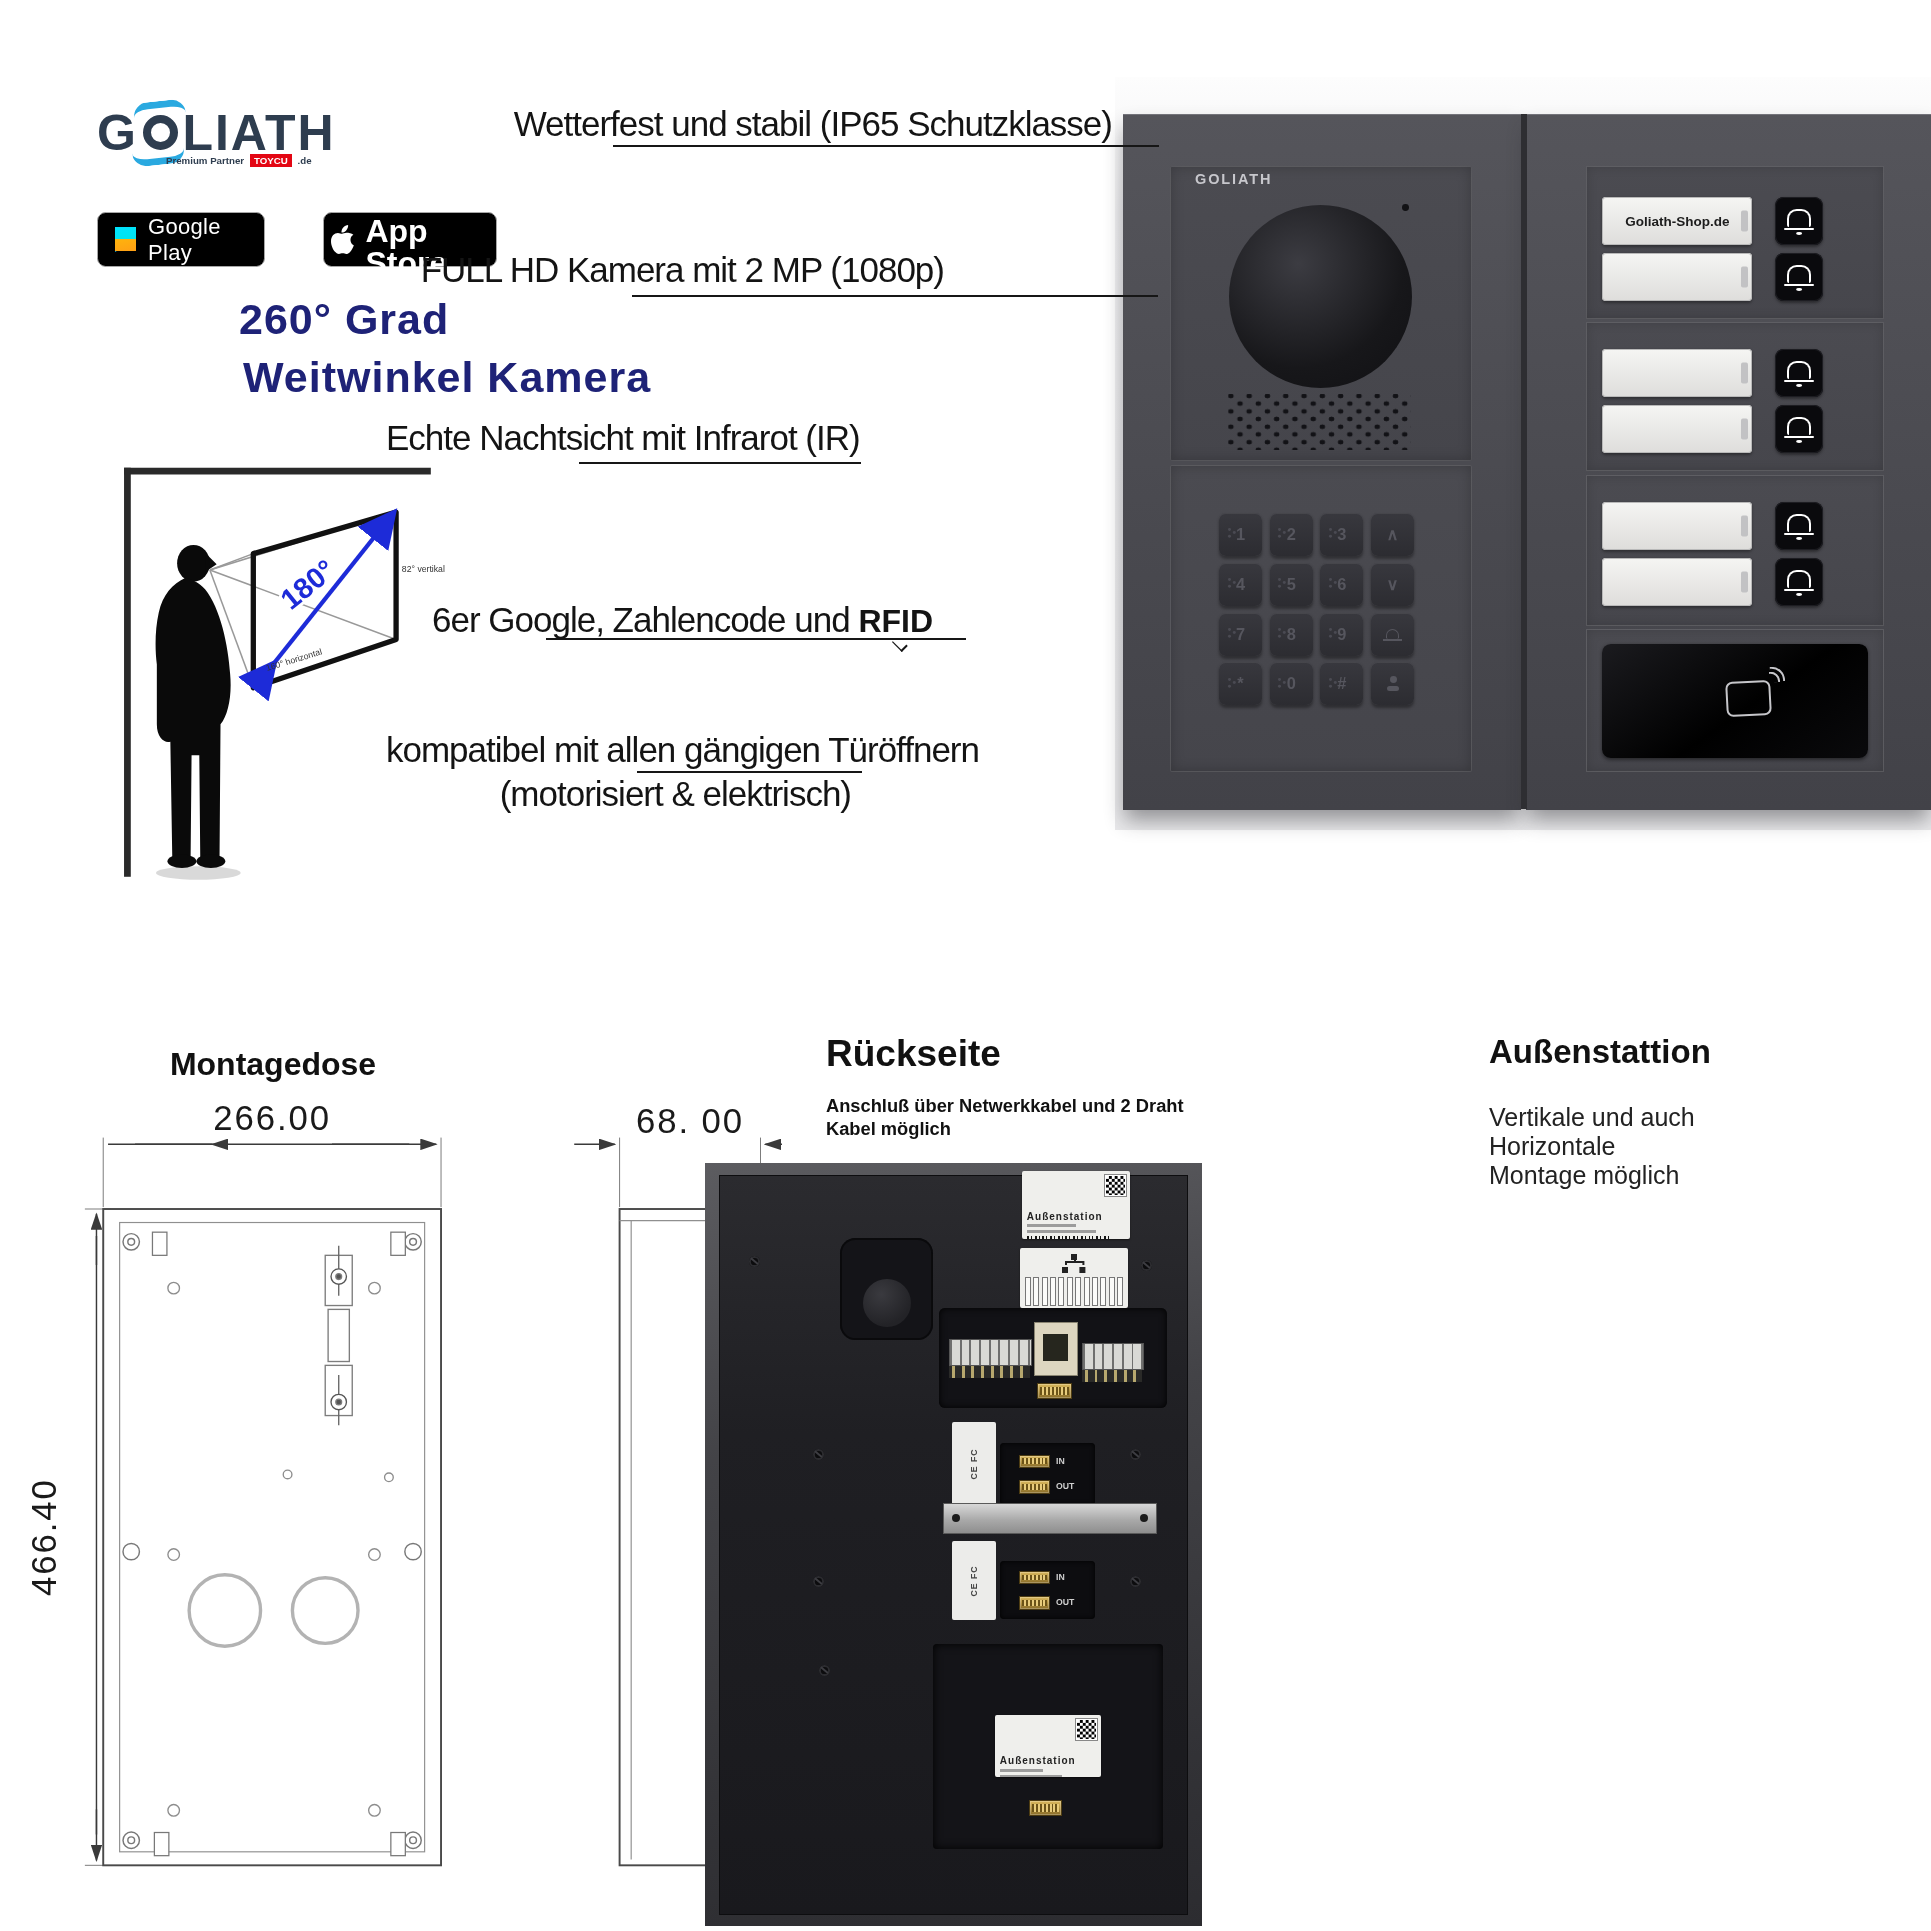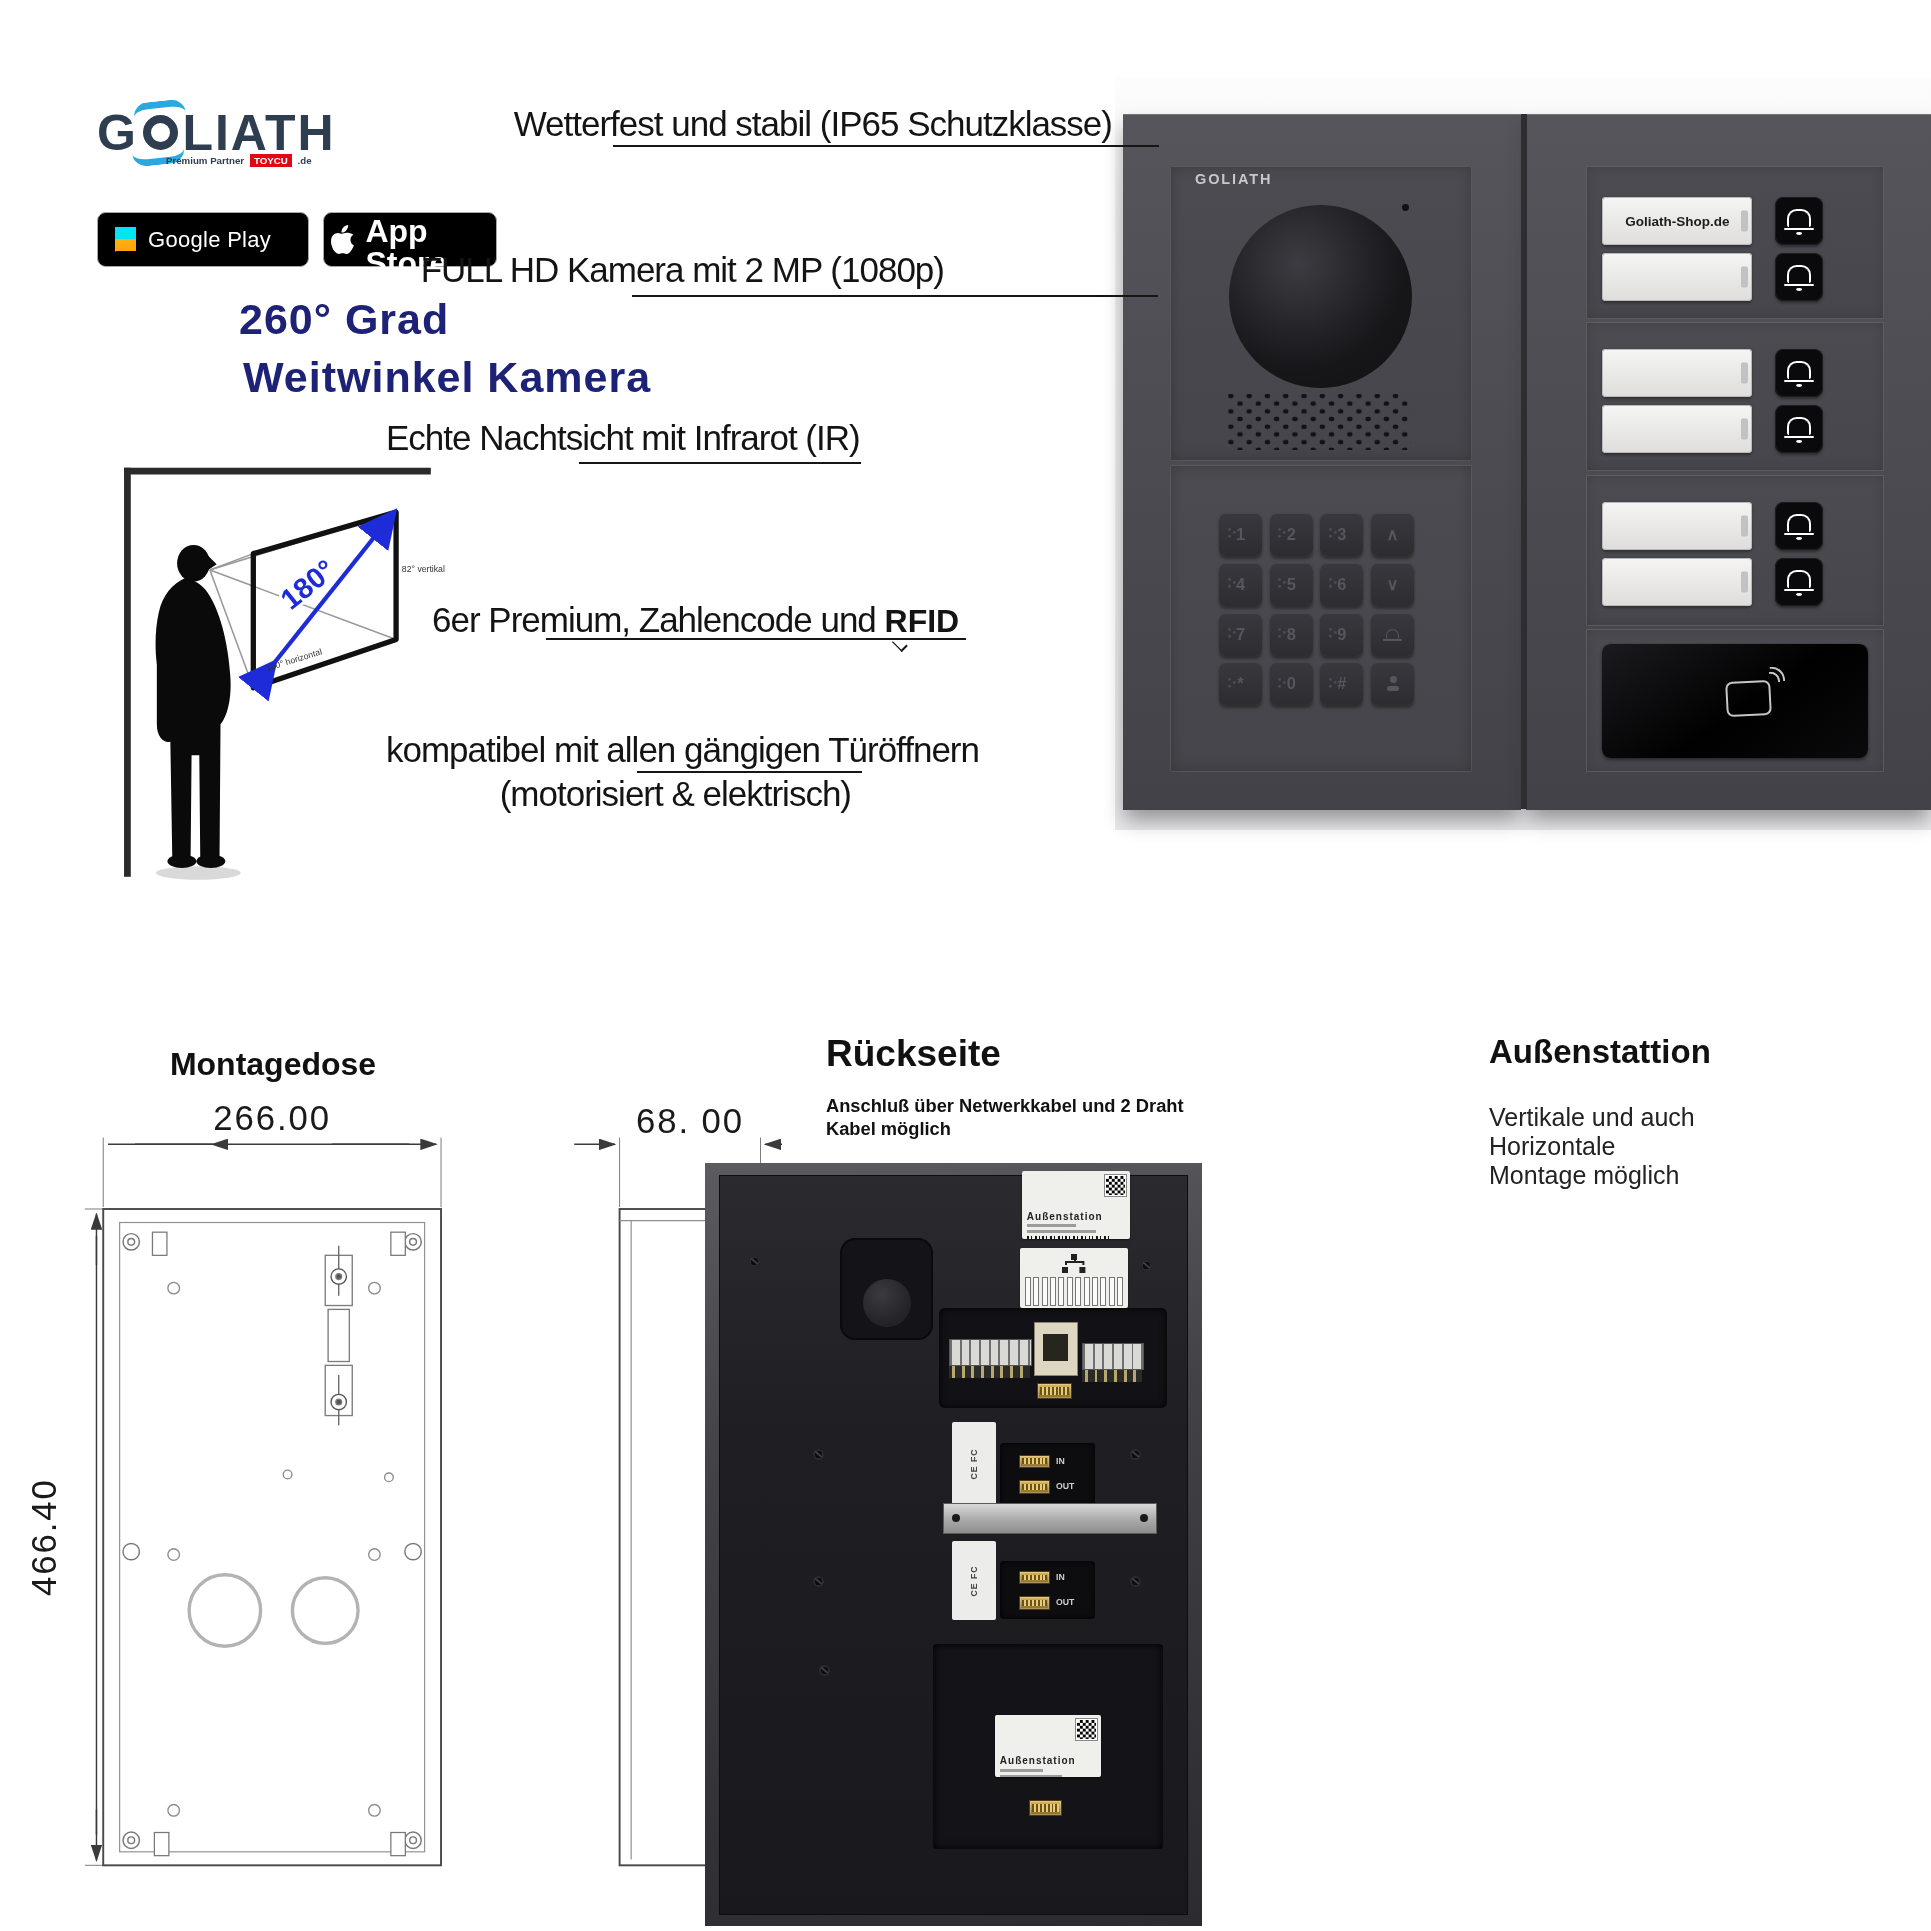--- a/index.html
+++ b/index.html
@@ -16,21 +16,21 @@
   .logo .oring .arcT{position:absolute;left:-6.8px;top:-12.6px;width:52px;height:21px;border-top:7.7px solid #2aa9e0;
         border-radius:50% / 90%;transform:rotate(-6deg);}
   .logo .oring .arcB{position:absolute;left:-8.7px;bottom:-12.6px;width:52px;height:21px;border-bottom:7.7px solid #2aa9e0;
         border-radius:50% / 90%;transform:rotate(-6deg);}
   .tagline{left:166px;top:154px;font-size:9.7px;font-weight:bold;color:#2e3d4f;display:flex;align-items:center;gap:6px;}
   .tagline .red{background:#e30613;color:#fff;padding:1px 3.9px;font-size:9.7px;}
 
   
   .badge{top:212px;height:55px;background:#000;border:1px solid #a7a7a7;border-radius:8.7px;
          display:flex;align-items:center;color:#fff;box-sizing:border-box;}
-  .gp{left:97px;width:212px;padding-left:17.4px;gap:11.6px;}
+  .gp{left:97px;width:168px;padding-left:17.4px;gap:11.6px;}
   .gp .tri{width:0;height:0;border-top:12.6px solid transparent;border-bottom:12.6px solid transparent;
            border-left:21px solid #00c3ff;position:relative;}
   .gp .tri:after{content:"";position:absolute;left:-21px;top:-12.6px;width:0;height:0;
            border-top:12.6px solid transparent;border-bottom:12.6px solid transparent;border-left:21px solid transparent;
            border-image:linear-gradient(160deg,#00e3ff,#00f076,#ffce00,#ff3a44) 1;}
   .gp .gtxt{font-size:22px;font-weight:500;letter-spacing:0.3px;}
   .as{left:323px;width:174px;padding-left:7px;gap:9.7px;}
   .as .atxt{line-height:1;}
   .as .l1{font-size:11.6px;}
   .as .l2{font-size:32px;font-weight:600;margin-top:2.9px;}
@@ -211,21 +211,21 @@
 
   <div class="abs h1a">260° Grad</div>
   <div class="abs h1b">Weitwinkel Kamera</div>
 
   <div class="abs feat f1">Wetterfest und stabil (IP65 Schutzklasse)</div>
   <div class="uline" style="left:613px;top:145px;width:546px;"></div>
   <div class="abs feat f2">FULL HD Kamera mit 2 MP (1080p)</div>
   <div class="uline" style="left:632px;top:295px;width:526px;"></div>
   <div class="abs feat f3">Echte Nachtsicht mit Infrarot (IR)</div>
   <div class="uline" style="left:579px;top:462px;width:282px;"></div>
-  <div class="abs feat f4"><span>6er Premium, Zahlencode und </span><b>RFID</b></div>
+  <div class="abs feat f4"><span>6er Google, Zahlencode und </span><b>RFID</b></div>
   <div class="uline" style="left:546px;top:638px;width:420px;"></div>
   <div class="tick"></div>
   <div class="abs feat f5">kompatibel mit allen gängigen Türöffnern</div>
   <div class="uline" style="left:637px;top:771px;width:225px;"></div>
   <div class="abs feat f6">(motorisiert &amp; elektrisch)</div>
 
   <svg class="abs fovsvg" width="357" height="492" viewBox="0 0 370 510">
     <defs>
       <marker id="barrow" markerWidth="9" markerHeight="9" refX="5" refY="4.5" orient="auto">
         <path d="M0,0 L9,4.5 L0,9 z" fill="#1d2bd8"></path>

